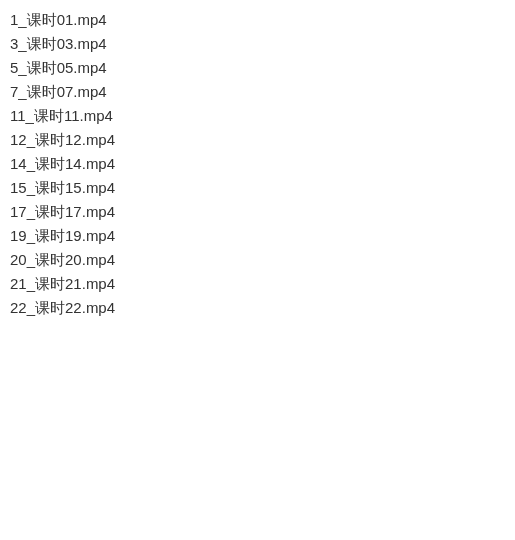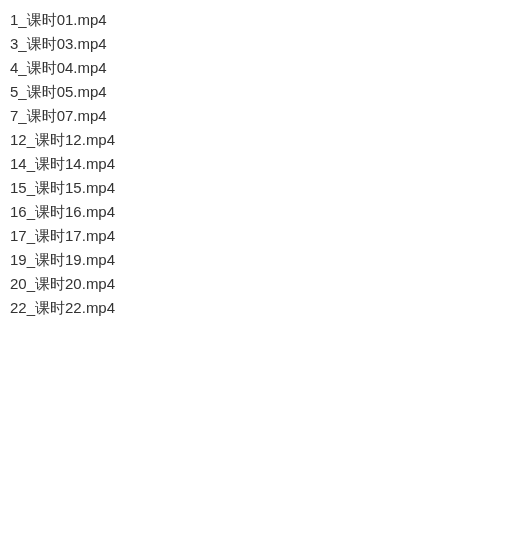--- a/index.html
+++ b/index.html
@@ -26,24 +26,24 @@
       white-space: nowrap;
       user-select: none;
     }
   </style>
 </head>
 <body>
 
 <div class="file-list">
   <div class="file-item"><span>1_课时01.mp4</span></div>
   <div class="file-item"><span>3_课时03.mp4</span></div>
-  <div class="file-item"><span>4_课时04.mp4</span></div>
   <div class="file-item"><span>5_课时05.mp4</span></div>
   <div class="file-item"><span>7_课时07.mp4</span></div>
+  <div class="file-item"><span>11_课时11.mp4</span></div>
   <div class="file-item"><span>12_课时12.mp4</span></div>
   <div class="file-item"><span>14_课时14.mp4</span></div>
   <div class="file-item"><span>15_课时15.mp4</span></div>
-  <div class="file-item"><span>16_课时16.mp4</span></div>
   <div class="file-item"><span>17_课时17.mp4</span></div>
   <div class="file-item"><span>19_课时19.mp4</span></div>
   <div class="file-item"><span>20_课时20.mp4</span></div>
+  <div class="file-item"><span>21_课时21.mp4</span></div>
   <div class="file-item"><span>22_课时22.mp4</span></div>
 </div>
 
 </body></html>

